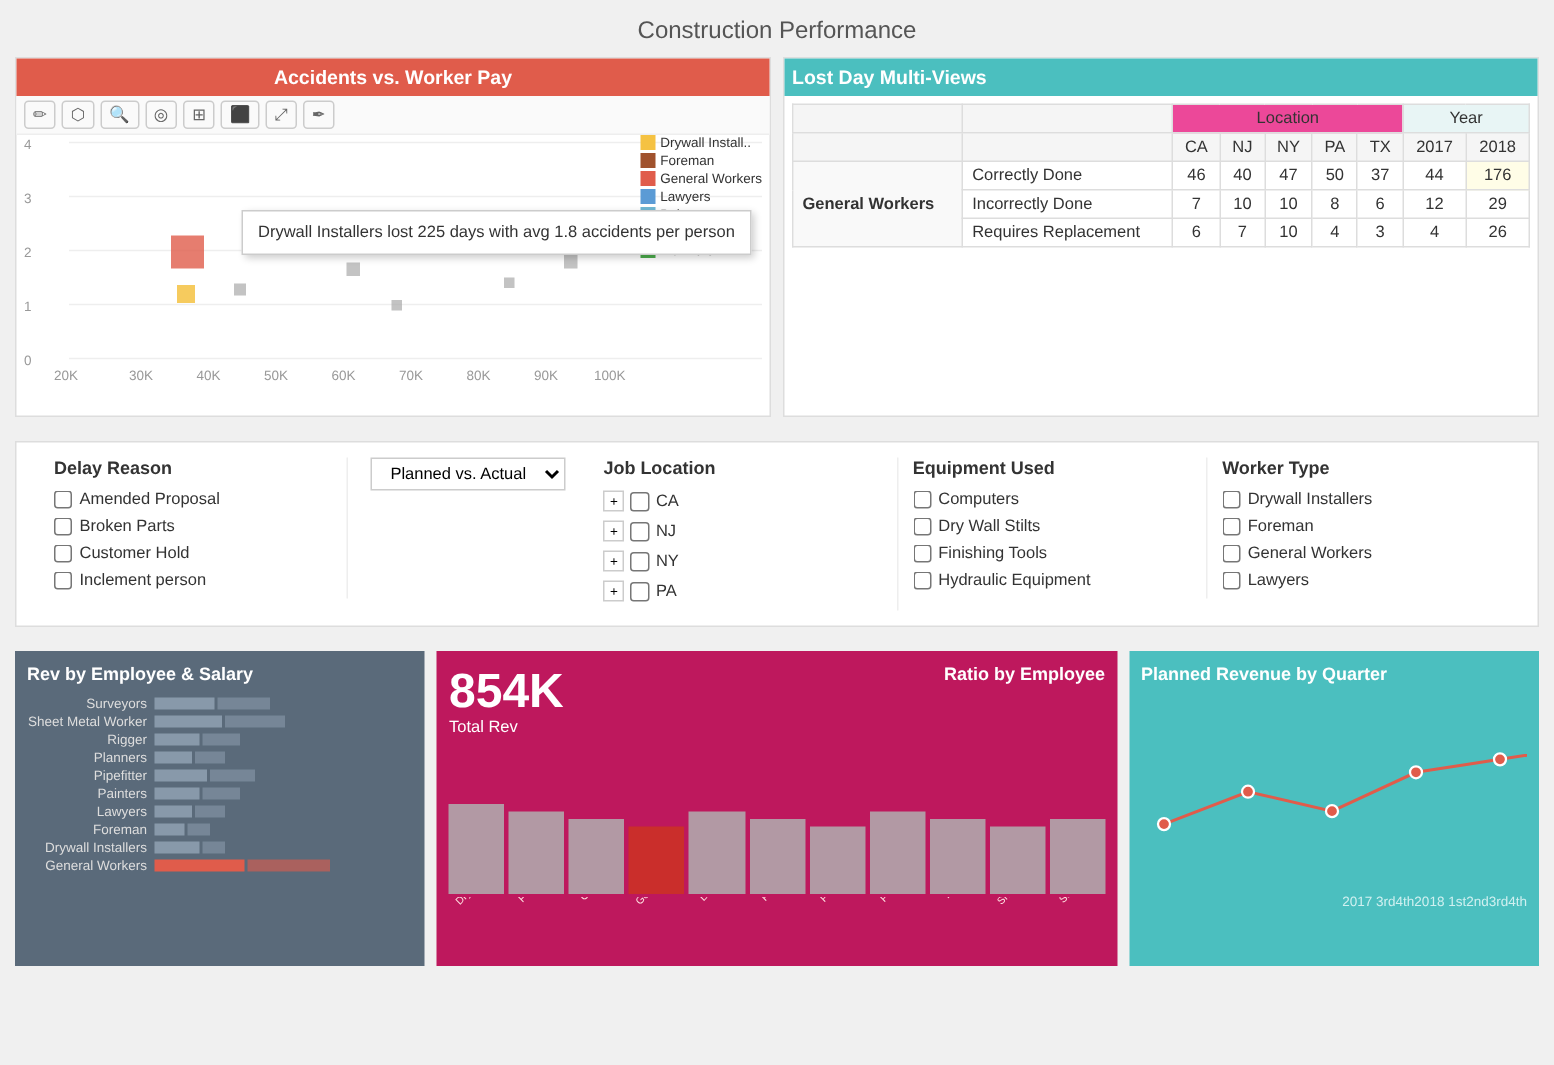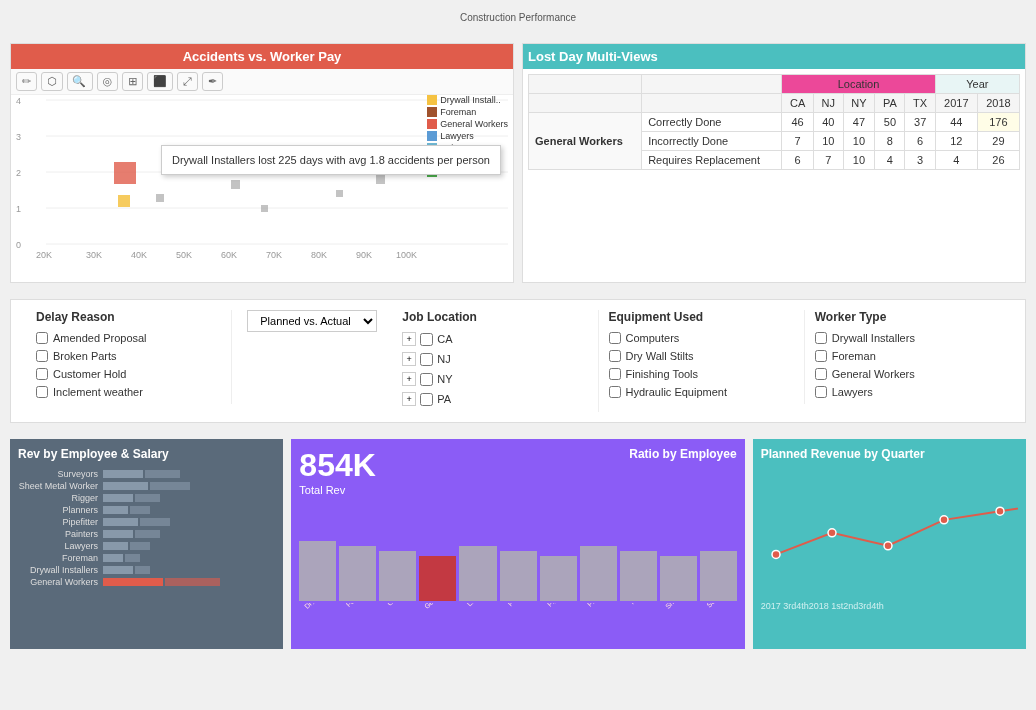--- a/index.html
+++ b/index.html
@@ -1,18 +1,18 @@
 <!DOCTYPE html>
 <html><head>
   <meta charset="utf-8">
   <style>
     * { box-sizing: border-box; margin: 0; padding: 0; }
     body { background: #f0f0f0; font-family: Arial, sans-serif; font-size: 12px; color: #333; width: 1036px; height: 710px; overflow: hidden; }
     
-    .page-title { text-align: center; padding: 12px 0 20px; font-size: 10px; font-weight: normal; color: #555; }
+    .page-title { text-align: center; padding: 12px 0 8px; font-size: 16px; font-weight: normal; color: #555; }
     
     .dashboard { padding: 0 10px 10px; display: flex; flex-direction: column; gap: 16px; }
     
     
     .top-row { display: flex; gap: 8px; height: 240px; }
     
     
     .chart-container { background: white; border: 1px solid #ddd; flex: 1; }
     .chart-header { background: #e05c4b; color: white; text-align: center; padding: 5px; font-size: 13px; font-weight: bold; }
     .chart-header-teal { background: #4bbfbf; color: white; text-align: left; padding: 5px; font-size: 13px; font-weight: bold; }
@@ -41,21 +41,21 @@
     
     .location-item { display: flex; align-items: center; gap: 4px; margin-bottom: 6px; font-size: 11px; }
     .expand-btn { background: none; border: 1px solid #ccc; width: 14px; height: 14px; font-size: 9px; cursor: pointer; display: flex; align-items: center; justify-content: center; }
     
     
     .bottom-row { display: flex; gap: 8px; height: 210px; }
     
     .rev-chart { background: #5a6a7a; flex: 1; color: white; padding: 8px; }
     .rev-title { font-size: 12px; font-weight: bold; margin-bottom: 8px; }
     
-    .ratio-chart { background: #8b5cf6; flex: 1; color: white; padding: 8px; position: relative; }
+    .ratio-chart { background: #be185d; flex: 1; color: white; padding: 8px; position: relative; }
     .ratio-big-num { font-size: 32px; font-weight: bold; }
     .ratio-label { font-size: 11px; margin-bottom: 5px; }
     
     .planned-rev-chart { background: #4bbfbf; flex: 1; color: white; padding: 8px; }
     .planned-title { font-size: 12px; font-weight: bold; margin-bottom: 5px; }
     
     
     .salary-row { display: flex; align-items: center; margin-bottom: 2px; }
     .salary-name { width: 85px; text-align: right; font-size: 9px; color: #ddd; padding-right: 5px; white-space: nowrap; }
     .salary-bar-wrap { flex: 1; display: flex; gap: 2px; }
@@ -213,21 +213,21 @@
       <div class="filter-item">
         <input type="checkbox" style="">
         <span>Broken Parts</span>
       </div>
       <div class="filter-item">
         <input type="checkbox" style="">
         <span>Customer Hold</span>
       </div>
       <div class="filter-item">
         <input type="checkbox" style="">
-        <span>Inclement weather</span>
+        <span>Inclement person</span>
       </div>
     </div>
 
     <div class="dropdown-section" style="padding-top:0; flex-direction:column; justify-content:flex-start;">
       <select class="filter-select">
         <option>Planned vs. Actual</option>
         <option>Planned</option>
         <option>Actual</option>
       </select>
     </div>
@@ -415,21 +415,21 @@
       <div class="planned-title">Planned Revenue by Quarter</div>
       <svg id="line-chart-svg" width="100%" height="130">
           <path d="M15,88.4090909090909 L71,66.81818181818181 L127,79.77272727272728 L183,53.86363636363636 L239,45.227272727272734 L295,36.59090909090909" stroke="#e05c4b" stroke-width="2" fill="none"></path>
           <circle cx="15" cy="88.4090909090909" r="4" fill="#e05c4b" stroke="#fff" stroke-width="1.5"></circle>
           <circle cx="71" cy="66.81818181818181" r="4" fill="#e05c4b" stroke="#fff" stroke-width="1.5"></circle>
           <circle cx="127" cy="79.77272727272728" r="4" fill="#e05c4b" stroke="#fff" stroke-width="1.5"></circle>
           <circle cx="183" cy="53.86363636363636" r="4" fill="#e05c4b" stroke="#fff" stroke-width="1.5"></circle>
           <circle cx="239" cy="45.227272727272734" r="4" fill="#e05c4b" stroke="#fff" stroke-width="1.5"></circle>
           <circle cx="295" cy="36.59090909090909" r="4" fill="#e05c4b" stroke="#fff" stroke-width="1.5"></circle>
         </svg>
-      <div id="planned-x-labels" style="display:flex; justify-content:flex-start; font-size:9px; color:#d0f0f0; margin-top:2px;">
+      <div id="planned-x-labels" style="display:flex; justify-content:flex-end; font-size:9px; color:#d0f0f0; margin-top:2px;">
           <span>2017 3rd</span>
           <span>4th</span>
           <span>2018 1st</span>
           <span>2nd</span>
           <span>3rd</span>
           <span>4th</span>
         </div>
     </div>
   </div>
 </div>

